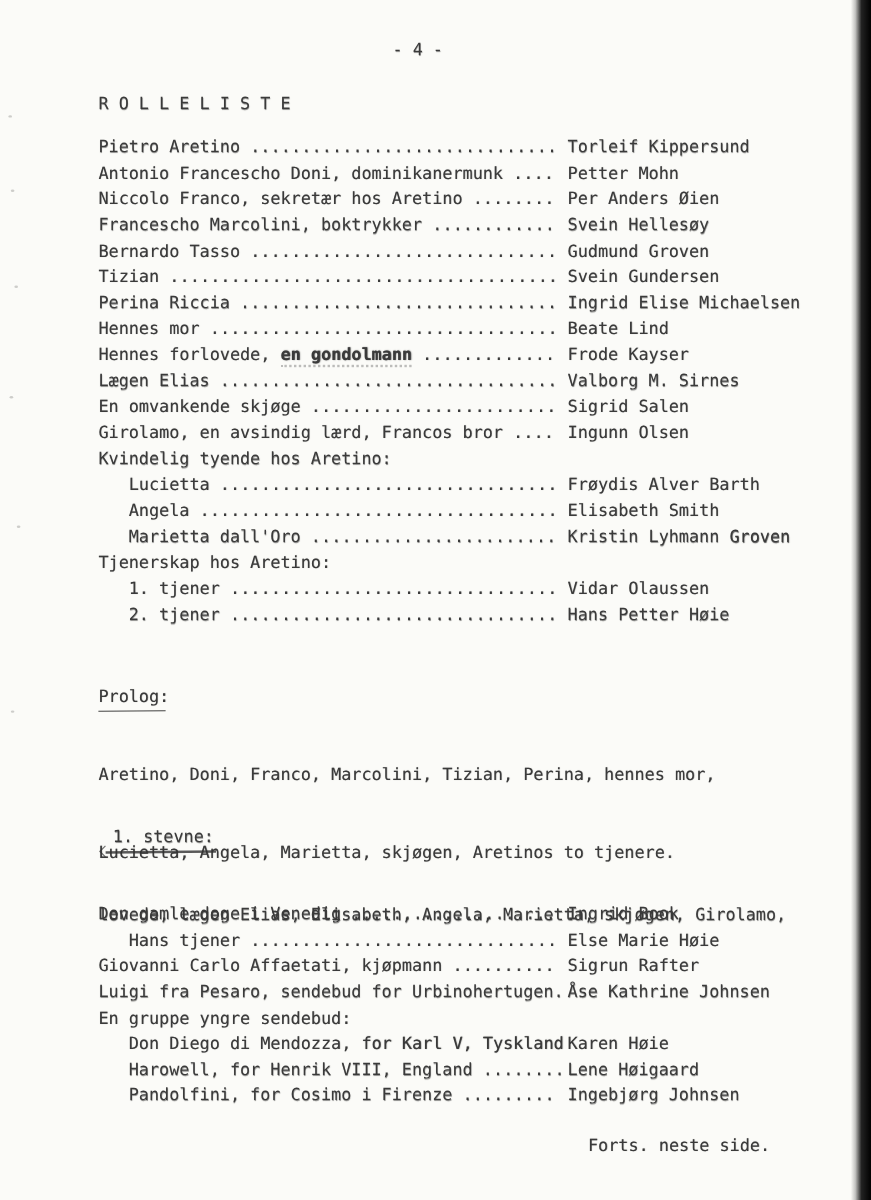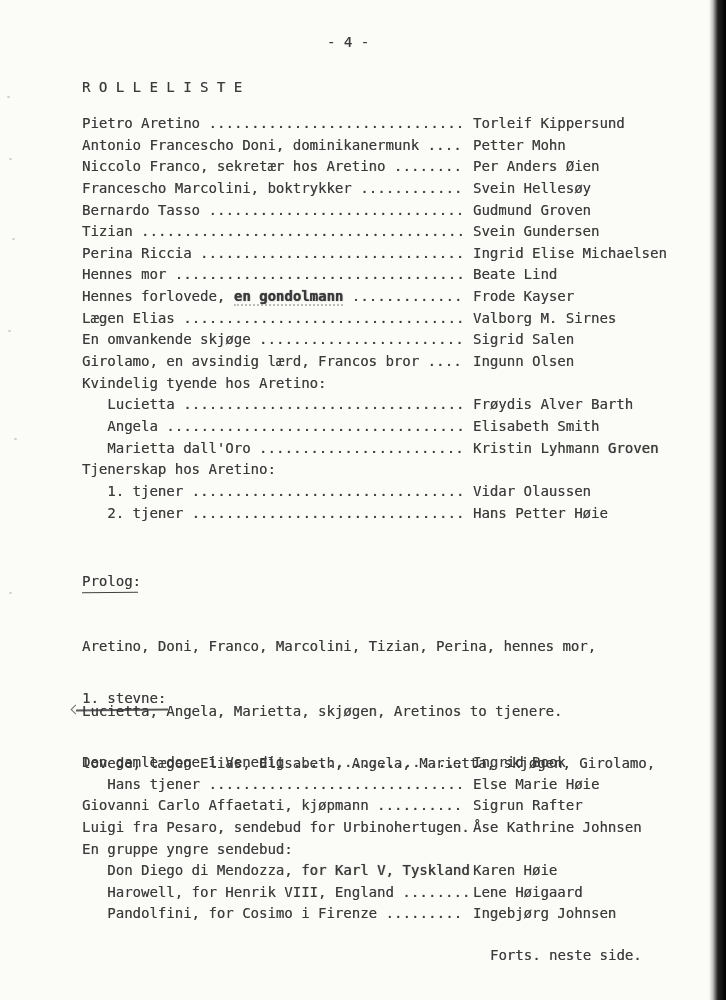--- a/index.html
+++ b/index.html
@@ -30,21 +30,21 @@
     font-weight:700;
     text-shadow:0.5px 0.4px 1px rgba(40,40,40,0.85);
     border-bottom:2px dotted rgba(110,110,110,0.45);
   }
   .u-straight{position:relative;display:inline-block;}
   .u-straight::after{
     content:"";position:absolute;left:0;right:3px;bottom:0px;
     border-bottom:1.7px solid rgba(45,45,45,0.9);
     transform:rotate(-0.4deg);
   }
-  .u-hand{position:relative;display:inline-block;}
+  .u-hand{position:relative;display:inline-block;margin-left:12px;}
   .u-hand::after{
     content:"";position:absolute;left:-6px;right:-2px;bottom:-1px;
     border-bottom:2px solid rgba(50,50,50,0.8);
     transform:rotate(-0.5deg);
   }
   .u-hand::before{
     content:"";position:absolute;left:-10px;bottom:-3px;width:6px;height:6px;
     border-left:1.6px solid rgba(50,50,50,0.7);
     border-bottom:1.6px solid rgba(50,50,50,0.7);
     transform:rotate(45deg);

